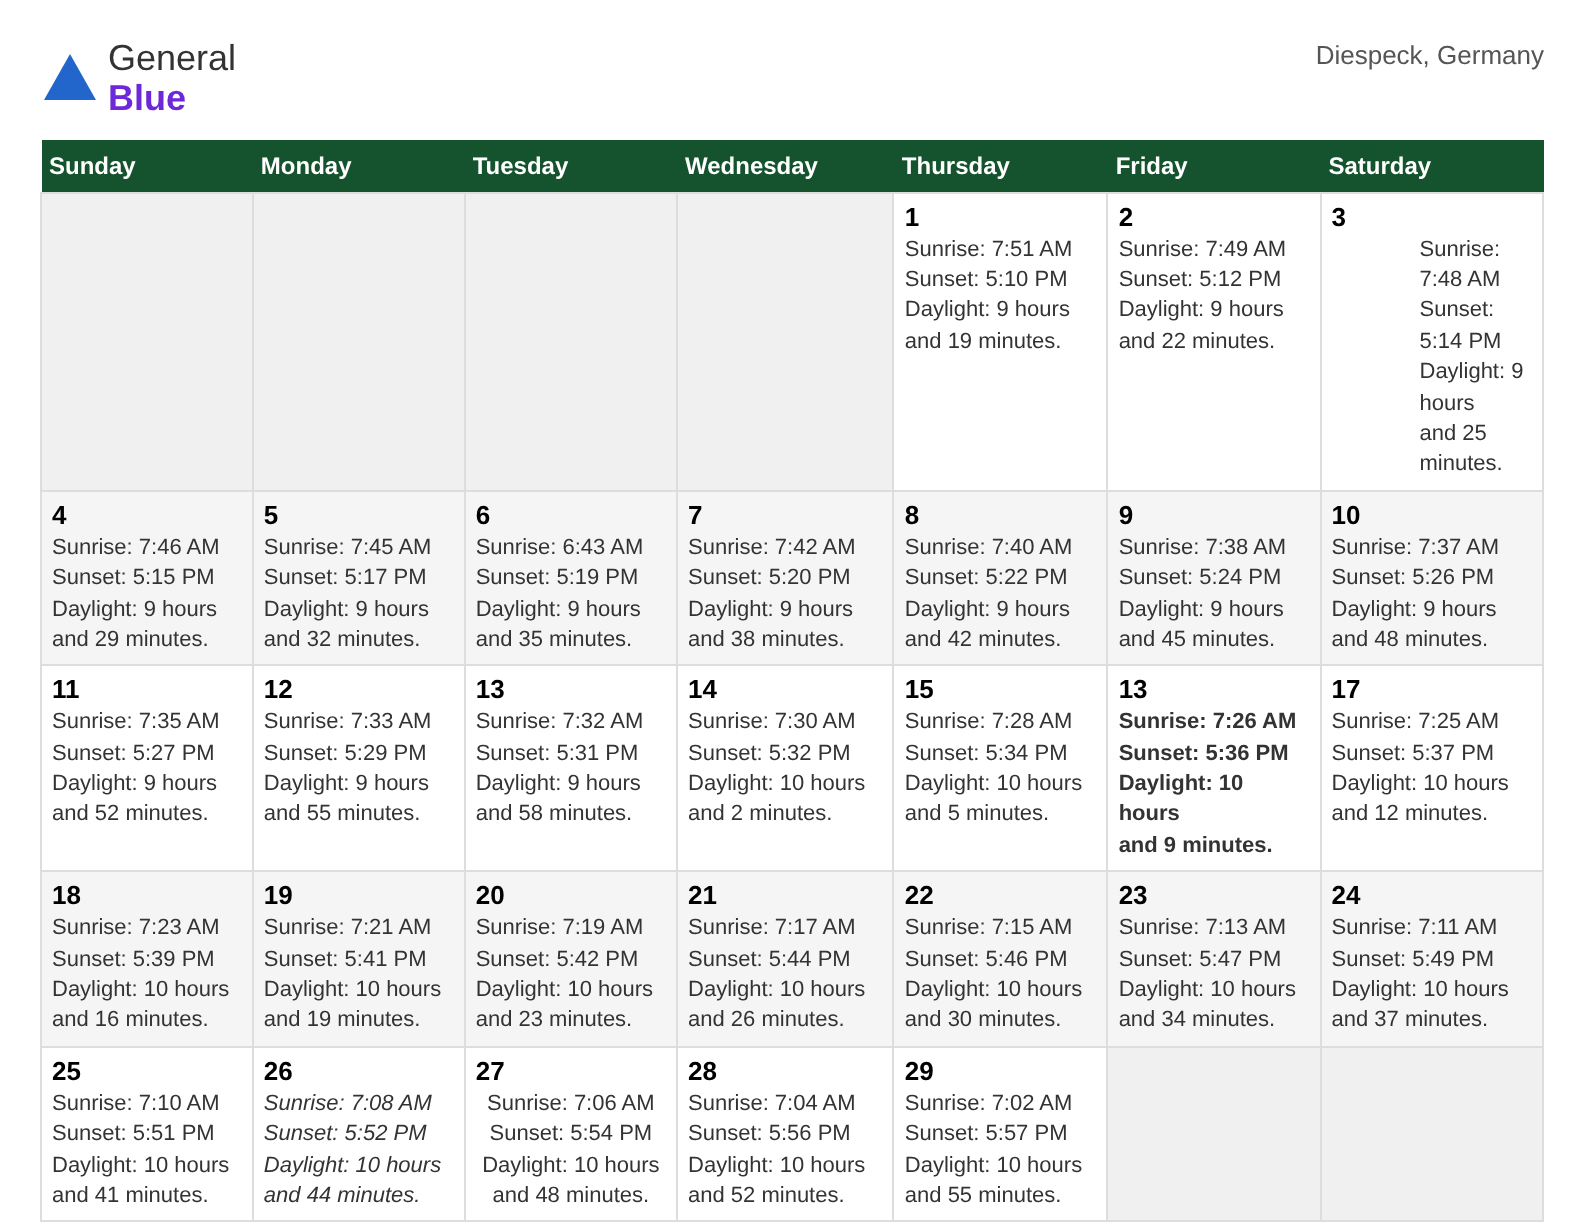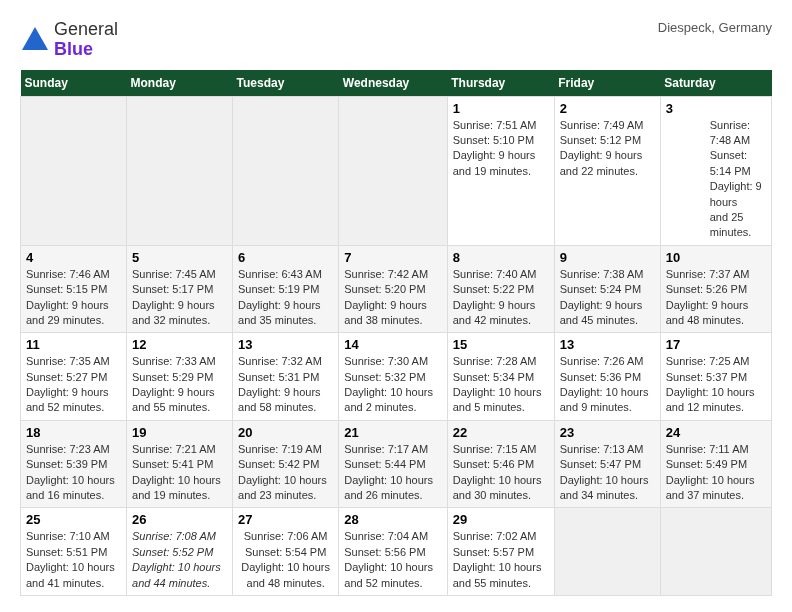--- a/index.html
+++ b/index.html
@@ -232,21 +232,21 @@
         </td>
         <td>
           <span class="day-num">15</span>
           <div class="day-info" style="white-space: pre-line;">Sunrise: 7:28 AM
 Sunset: 5:34 PM
 Daylight: 10 hours
 and 5 minutes.</div>
         </td>
         <td>
           <span class="day-num">13</span>
-          <div class="day-info" style="white-space: pre-line;">Sunrise: 7:26 AM
+          <div class="day-info" style="white-space: pre-line; font-weight: bold;">Sunrise: 7:26 AM
 Sunset: 5:36 PM
 Daylight: 10 hours
 and 9 minutes.</div>
         </td>
         <td>
           <span class="day-num">17</span>
           <div class="day-info" style="white-space: pre-line;">Sunrise: 7:25 AM
 Sunset: 5:37 PM
 Daylight: 10 hours
 and 12 minutes.</div>

